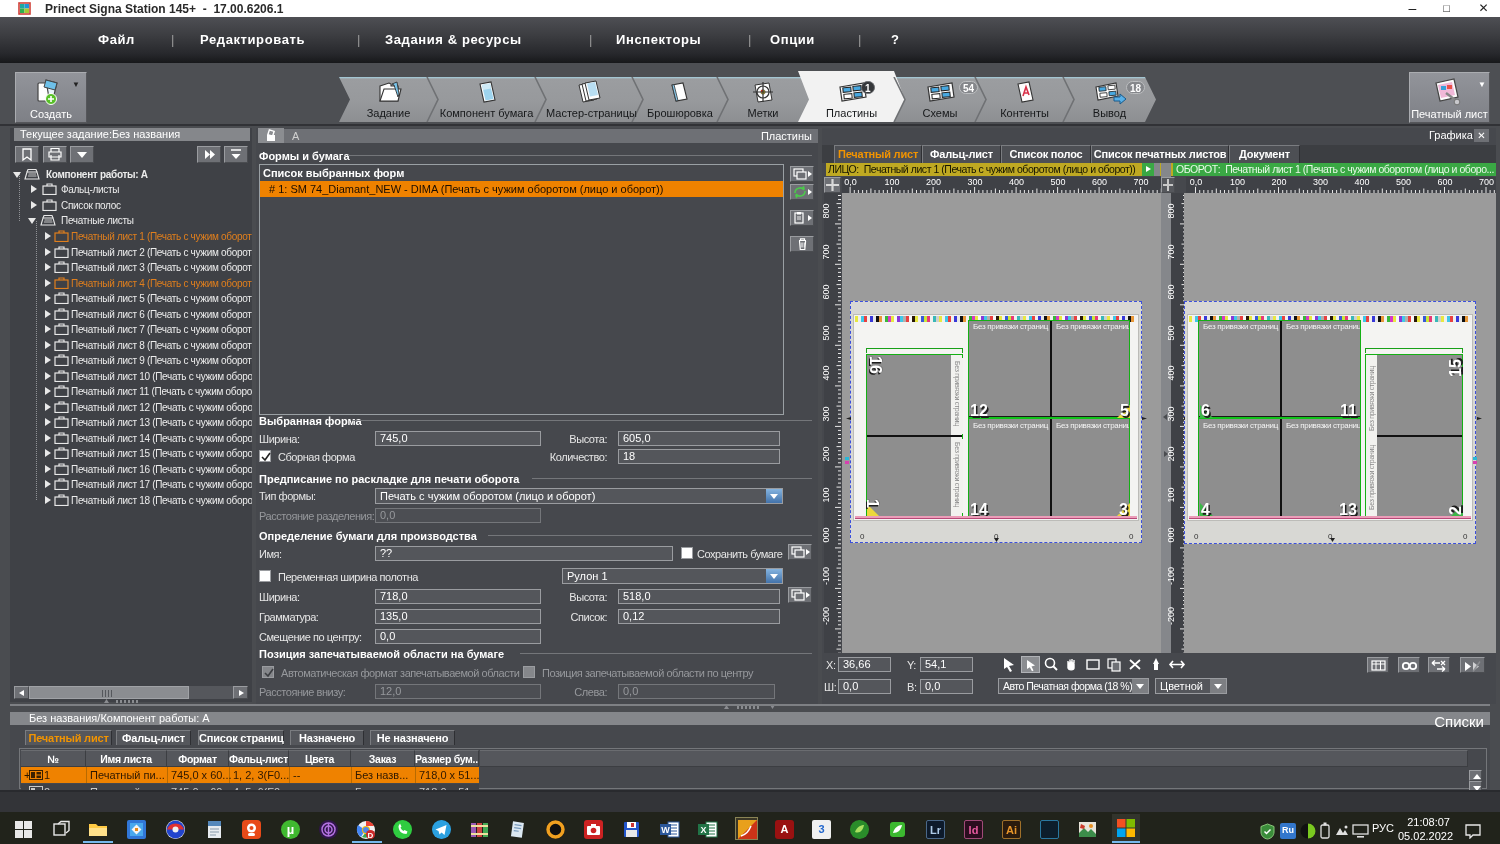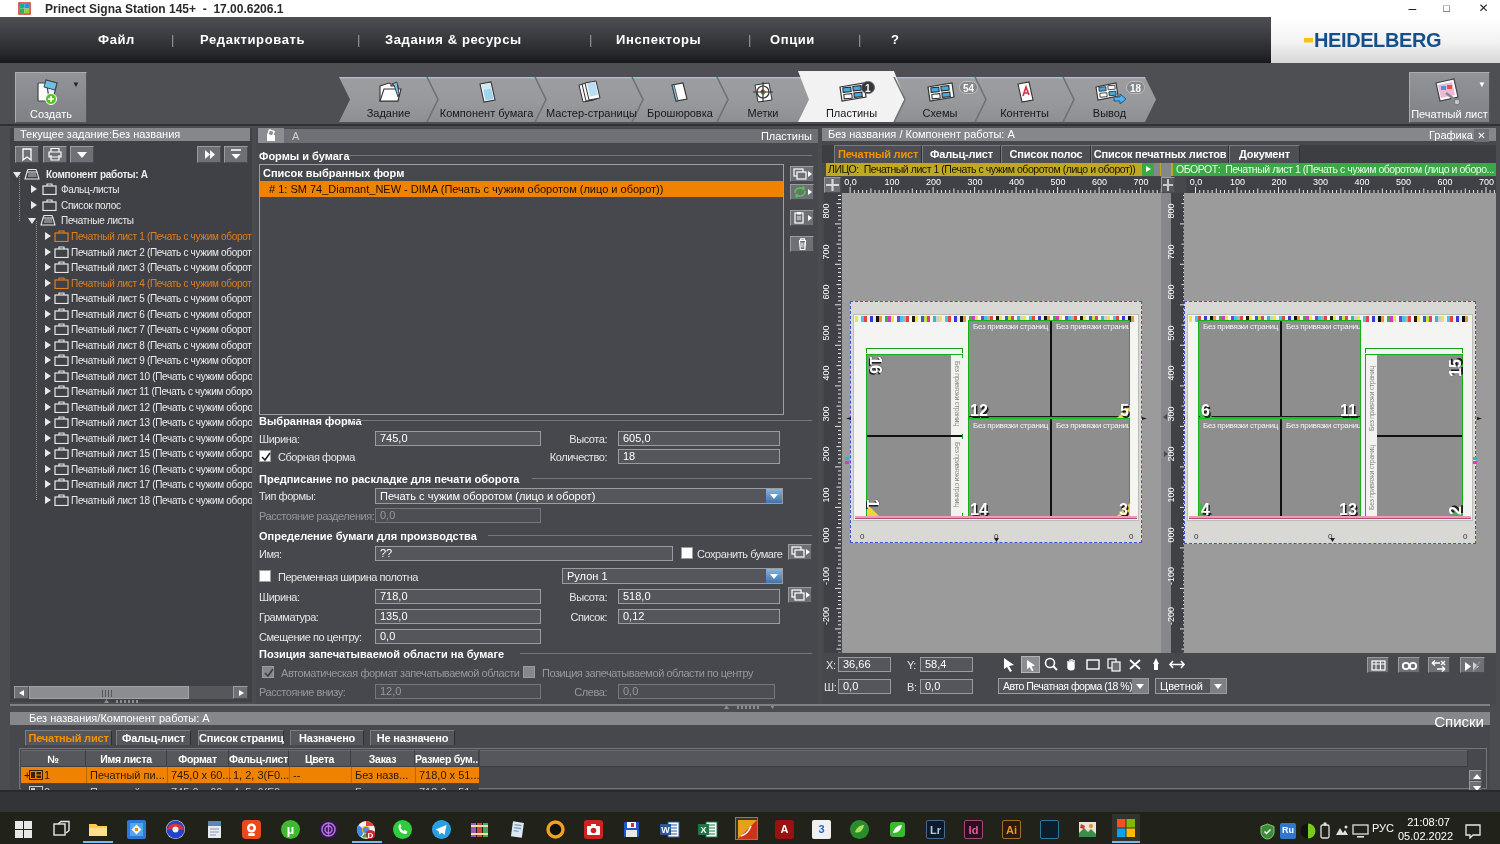--- a/index.html
+++ b/index.html
@@ -96,28 +96,20 @@
     <div class="msep" style="left:171px">|</div>
     <div class="mi" style="left:200px">Редактировать</div>
     <div class="msep" style="left:357px">|</div>
     <div class="mi" style="left:385px">Задания &amp; ресурсы</div>
     <div class="msep" style="left:589px">|</div>
     <div class="mi" style="left:616px">Инспекторы</div>
     <div class="msep" style="left:748px">|</div>
     <div class="mi" style="left:770px">Опции</div>
     <div class="msep" style="left:858px">|</div>
     <div class="mi" style="left:891px">?</div>
-  </div>
-  <div class="abs" id="hdbg">
-    <div class="abs" style="left:33px;top:12px;width:180px;height:22px">
-      <svg width="180" height="22" viewBox="0 0 180 22">
-        <rect x="0" y="9" width="9" height="4.5" fill="#f5c318"></rect>
-        <text x="10" y="17.5" font-family="Liberation Sans" font-size="20" font-weight="bold" fill="#15508c" letter-spacing="-0.4">HEIDELBERG</text>
-      </svg>
-    </div>
   </div>
 
   <div class="abs" id="toolbar">
 
     <div class="tbtn" style="left:15px;top:9px;width:72px;height:51px">
       <div class="lbl">Создать</div>
       <svg class="abs" style="left:17px;top:4px" width="30" height="30" viewBox="0 0 30 30">
         <rect x="5" y="6" width="14" height="18" rx="1" fill="#fdfdfd" stroke="#444" stroke-width="1.2"></rect>
         <polygon points="13,3 24,6 20,22 16,21" fill="#e8f4fb" stroke="#444" stroke-width="1.2"></polygon>
         <polygon points="13,3 24,6 22,13 11,10" fill="#6ec0e8" stroke="#444" stroke-width="1"></polygon>
@@ -336,21 +328,20 @@
         <div class="cb dis" style="left:267px;top:538px"></div>
         <div class="lab dis" style="left:286px;top:539px">Позиция запечатываемой области по центру</div>
         <div class="lab dis" style="left:3px;top:558px">Расстояние внизу:</div>
         <div class="inp dis" style="left:119px;top:556px;width:166px">12,0</div>
         <div class="lab dis" style="left:151px;top:558px;width:200px;text-align:right">Слева:</div>
         <div class="inp dis" style="left:362px;top:556px;width:157px">0,0</div>
       </div>
   </div>
 
   <div class="abs" id="rpanel">
-    <div class="phead" style="left:0;top:0;width:674px;padding-left:6px">Без названия / Компонент работы: A</div>
     <div class="abs" style="left:607px;top:1px;font-size:11px;color:#fff">Графика</div>
     <div class="abs" style="left:652px;top:1px;width:15px;height:13px;background:#6e7075;color:#fff;font-size:10px;text-align:center;line-height:13px">✕</div>
 
     <div class="abs" style="left:0;top:17px;width:674px;height:18px;background:#3c3e42"></div>
     <div class="rtab" style="left:12px;width:88px;color:#f29400">Печатный лист</div>
     <div class="rtab" style="left:100px;width:79px">Фальц-лист</div>
     <div class="rtab" style="left:179px;width:90px">Список полос</div>
     <div class="rtab" style="left:269px;width:138px">Список печатных листов</div>
     <div class="rtab" style="left:407px;width:71px">Документ</div>
 
@@ -838,21 +829,21 @@
         <div style="position:absolute;left:293px;top:224px;width:5px;height:3px;background:#222;clip-path:polygon(100% 50%,0 0,0 100%)"></div>
         <div style="position:absolute;left:289px;top:264px;width:4px;height:3px;background:#28b8d8"></div>
         <div style="position:absolute;left:289px;top:268px;width:4px;height:3px;background:#d840b0"></div>
         <div style="position:absolute;left:146px;top:345px;width:5px;height:4px;background:#222;clip-path:polygon(50% 100%,0 0,100% 0)"></div>
       </div>
 
     <div id="rstatus">
         <div class="lab" style="left:4px;top:531px">X:</div>
         <div class="inp" style="left:16px;top:529px;width:53px">36,66</div>
         <div class="lab" style="left:85px;top:531px">Y:</div>
-        <div class="inp" style="left:98px;top:529px;width:53px">58,4</div>
+        <div class="inp" style="left:98px;top:529px;width:53px">54,1</div>
         <div class="lab" style="left:2px;top:553px">Ш:</div>
         <div class="inp" style="left:16px;top:551px;width:53px">0,0</div>
         <div class="lab" style="left:85px;top:553px">В:</div>
         <div class="inp" style="left:98px;top:551px;width:53px">0,0</div>
         <div class="toolbtn" style="left:178px;top:528px;"><svg width="18" height="17" viewBox="0 0 18 17">
             <path d="M4 2 L14 9 L9 10 L12 15 L10 16 L7 11 L4 13 Z" fill="#fff"></path>
           </svg></div>
         <div class="toolbtn" style="left:199px;top:528px;background:#8b8d91;border:1px solid #b0b2b6;"><svg width="18" height="17" viewBox="0 0 18 17">
             <rect x="1" y="1" width="16" height="14" fill="#8b8d91"></rect>
             <path d="M5 3 L13 8.5 L9.5 9.5 L11.5 13.5 L10 14.3 L7.8 10.2 L5 12 Z" fill="#fff"></path>

